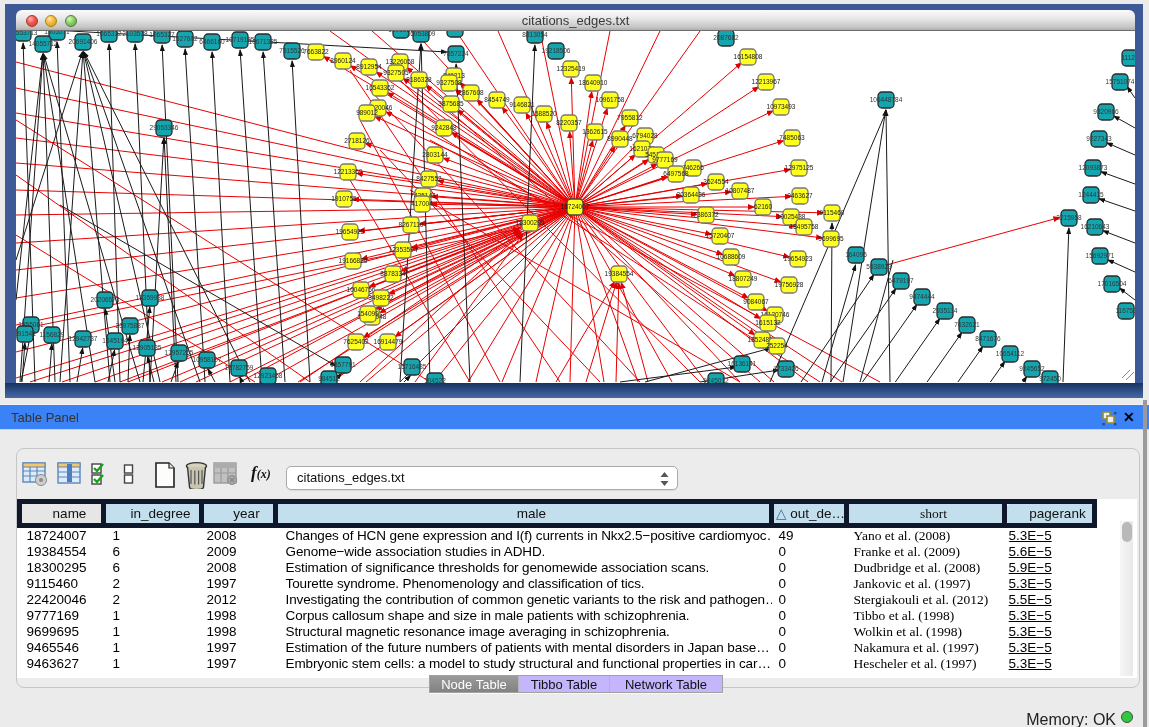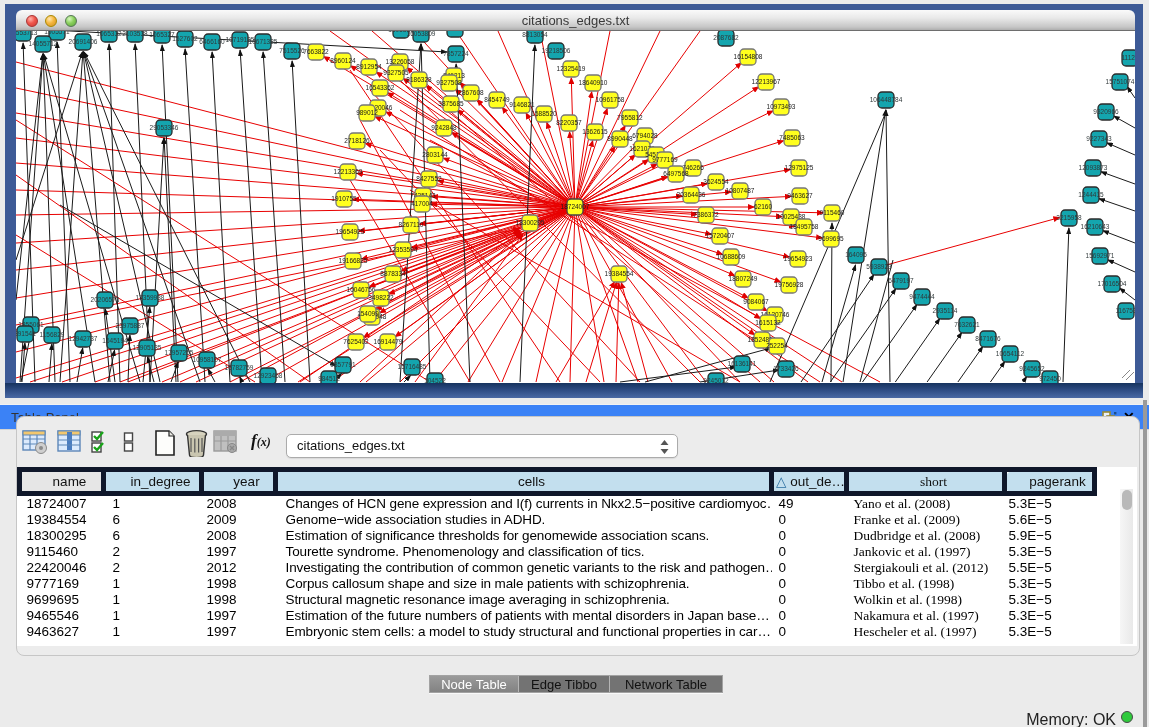--- a/index.html
+++ b/index.html
@@ -19,43 +19,43 @@
 #tl-y { left:29px; background:radial-gradient(circle at 35% 30%, #ffe9b3 0%, #f5b63e 45%, #cf9025 100%); border:0.5px solid #a80; }
 #tl-g { left:49px; background:radial-gradient(circle at 35% 30%, #d6f7c0 0%, #8bd05d 45%, #5ba338 100%); border:0.5px solid #575; }
 #canvas { position:absolute; left:11px; top:27px; width:1119px; height:352px; background:#ffffff; overflow:hidden; }
 
 #tpbar { position:absolute; left:0; top:404px; width:1149px; height:26px; background:#3b82f6;
   border-top:1px solid #f2f2f2; border-bottom:1px solid #d4d4d4; }
 #tpbar .lbl { position:absolute; left:11px; top:5px; font-size:13px; color:#333; }
 #float-ic { position:absolute; left:1102px; top:6px; width:15px; height:15px; }
 #close-ic { position:absolute; left:1123px; top:4px; font-size:14px; font-weight:bold; color:#000; }
 
-#panel { position:absolute; left:16px; top:416px; width:1124px; height:240px;
+#panel { position:absolute; left:16px; top:448px; width:1124px; height:240px;
   background:#ececec; border:1px solid #c6c6c6; border-radius:8px; }
 .tbi { position:absolute; top:12px; }
 #combo { position:absolute; left:269px; top:17px; width:392px; height:24px; background:#fff;
   border:1px solid #ababab; border-radius:5px; font-size:13px; color:#111; line-height:22px; padding-left:10px;
   box-shadow:0 1px 1px rgba(0,0,0,0.08); }
 #combo svg { position:absolute; right:7px; top:4px; }
 
 #tblwrap { position:absolute; left:0px; top:50px; width:1120px; height:179px; background:#fff; overflow:hidden; }
 table { border-collapse:collapse; table-layout:fixed; width:1074px; }
 th { background:#c3dfee; font-weight:normal; font-size:13.5px; color:#111; height:19px; line-height:19px; padding:0; text-indent:16px; white-space:nowrap;
   border:5px solid #0f172a; }
 td { font-size:13.5px; color:#000; height:16px; line-height:15px; padding:0 0 0 4px; white-space:nowrap; overflow:hidden; }
 .c0 { width:84px; } .c1 { width:98px; } .c2 { width:74px; } .c3 { width:496px; }
 .c4 { width:75px; } .c5 { width:158px;font-family:Liberation Serif, serif; } .c6 { width:90px;border-radius:10px; }
 td.c0 { padding-left:7px; } td.c1 { padding-left:9px; } td.c2 { padding-left:5px; }
-td.c3 { padding-left:10px; letter-spacing:-0.12px; } td.c4 { padding-left:7px; } td.c5 { padding-left:7px; } td.c6 { padding-left:4px; }
+td.c3 { padding-left:10px; letter-spacing:-0.12px; } td.c4 { padding-left:7px; } td.c5 { padding-left:7px; } td.c6 { padding-left:4px;text-decoration:underline; }
 th.c0 { background:#e6e6e6; }
 th.c4 { text-indent:2px; }
 #vsb { position:absolute; left:1103px; top:72px; width:13px; height:155px; background:linear-gradient(90deg,#f6f6f6,#e9e9e9); }
 #vsb .thumb { position:absolute; left:1.5px; top:1px; width:10px; height:20px; background:#b9b9b9; border-radius:5px; }
 
-#tabs { position:absolute; left:429px; top:675px; height:18px; display:flex; border:1px solid #a2a2a2; border-radius:0; overflow:hidden; background:#737373; box-shadow:0 1px 0 rgba(255,255,255,.7); }
+#tabs { position:absolute; left:429px; top:675px; height:18px; display:flex; border:1px solid #a2a2a2; border-radius:0; overflow:hidden; background:#c4b5fd; box-shadow:0 1px 0 rgba(255,255,255,.7); }
 #tabs div { font-size:13px; color:#111; line-height:17px; text-align:center; }
 #tabs .sel { background:linear-gradient(180deg,#9a9a9a,#828282); color:#fff; }
 #tabs .sep { width:1px; padding:0; background:#b5b5b5; }
 
 #status { position:absolute; right:33px; top:711px; font-size:16px; color:#222; }
 #memdot { position:absolute; left:1121px; top:711px; width:12px; height:12px; border-radius:50%; background:#2fca3c; border:1px solid #4a4a4a; }
 #rightstrip { position:absolute; left:1143px; top:400px; width:4px; height:327px; background:#9a9a9a; }
 </style></head>
 <body>
 <div id="app">
@@ -630,21 +630,21 @@
           <path d="M5.5 15 L9.5 10 H1.5 Z" fill="#555"></path>
         </svg>
     </div>
     <div id="tblwrap">
       <table>
         <tbody>
             <tr>
               <th class="c0">name</th>
               <th class="c1">in_degree</th>
               <th class="c2">year</th>
-              <th class="c3">cells</th>
+              <th class="c3">male</th>
               <th class="c4"><span style="color:#2a6ea0">△</span> out_de…</th>
               <th class="c5">short</th>
               <th class="c6">pagerank</th>
             </tr>
 <tr>
               <td class="c0">18724007</td>
               <td class="c1">1</td>
               <td class="c2">2008</td>
               <td class="c3">Changes of HCN gene expression and I(f) currents in Nkx2.5−positive cardiomyoc…</td>
               <td class="c4">49</td>
@@ -726,20 +726,20 @@
       </tbody>
         </table>
     </div>
     <div id="vsb">
         <div class="thumb"></div>
       </div>
   </div>
   <div id="tabs">
     <div class="sel" style="width:88px">Node Table</div>
       <div class="sep"></div>
-      <div style="width:90px">Edge Tibbo</div>
+      <div style="width:90px">Tibbo Table</div>
       <div class="sep"></div>
       <div style="width:112px">Network Table</div>
   </div>
   <div id="status">Memory: OK</div>
   <div id="memdot"></div>
   <div id="rightstrip"></div>
 </div>
 
 </body></html>

